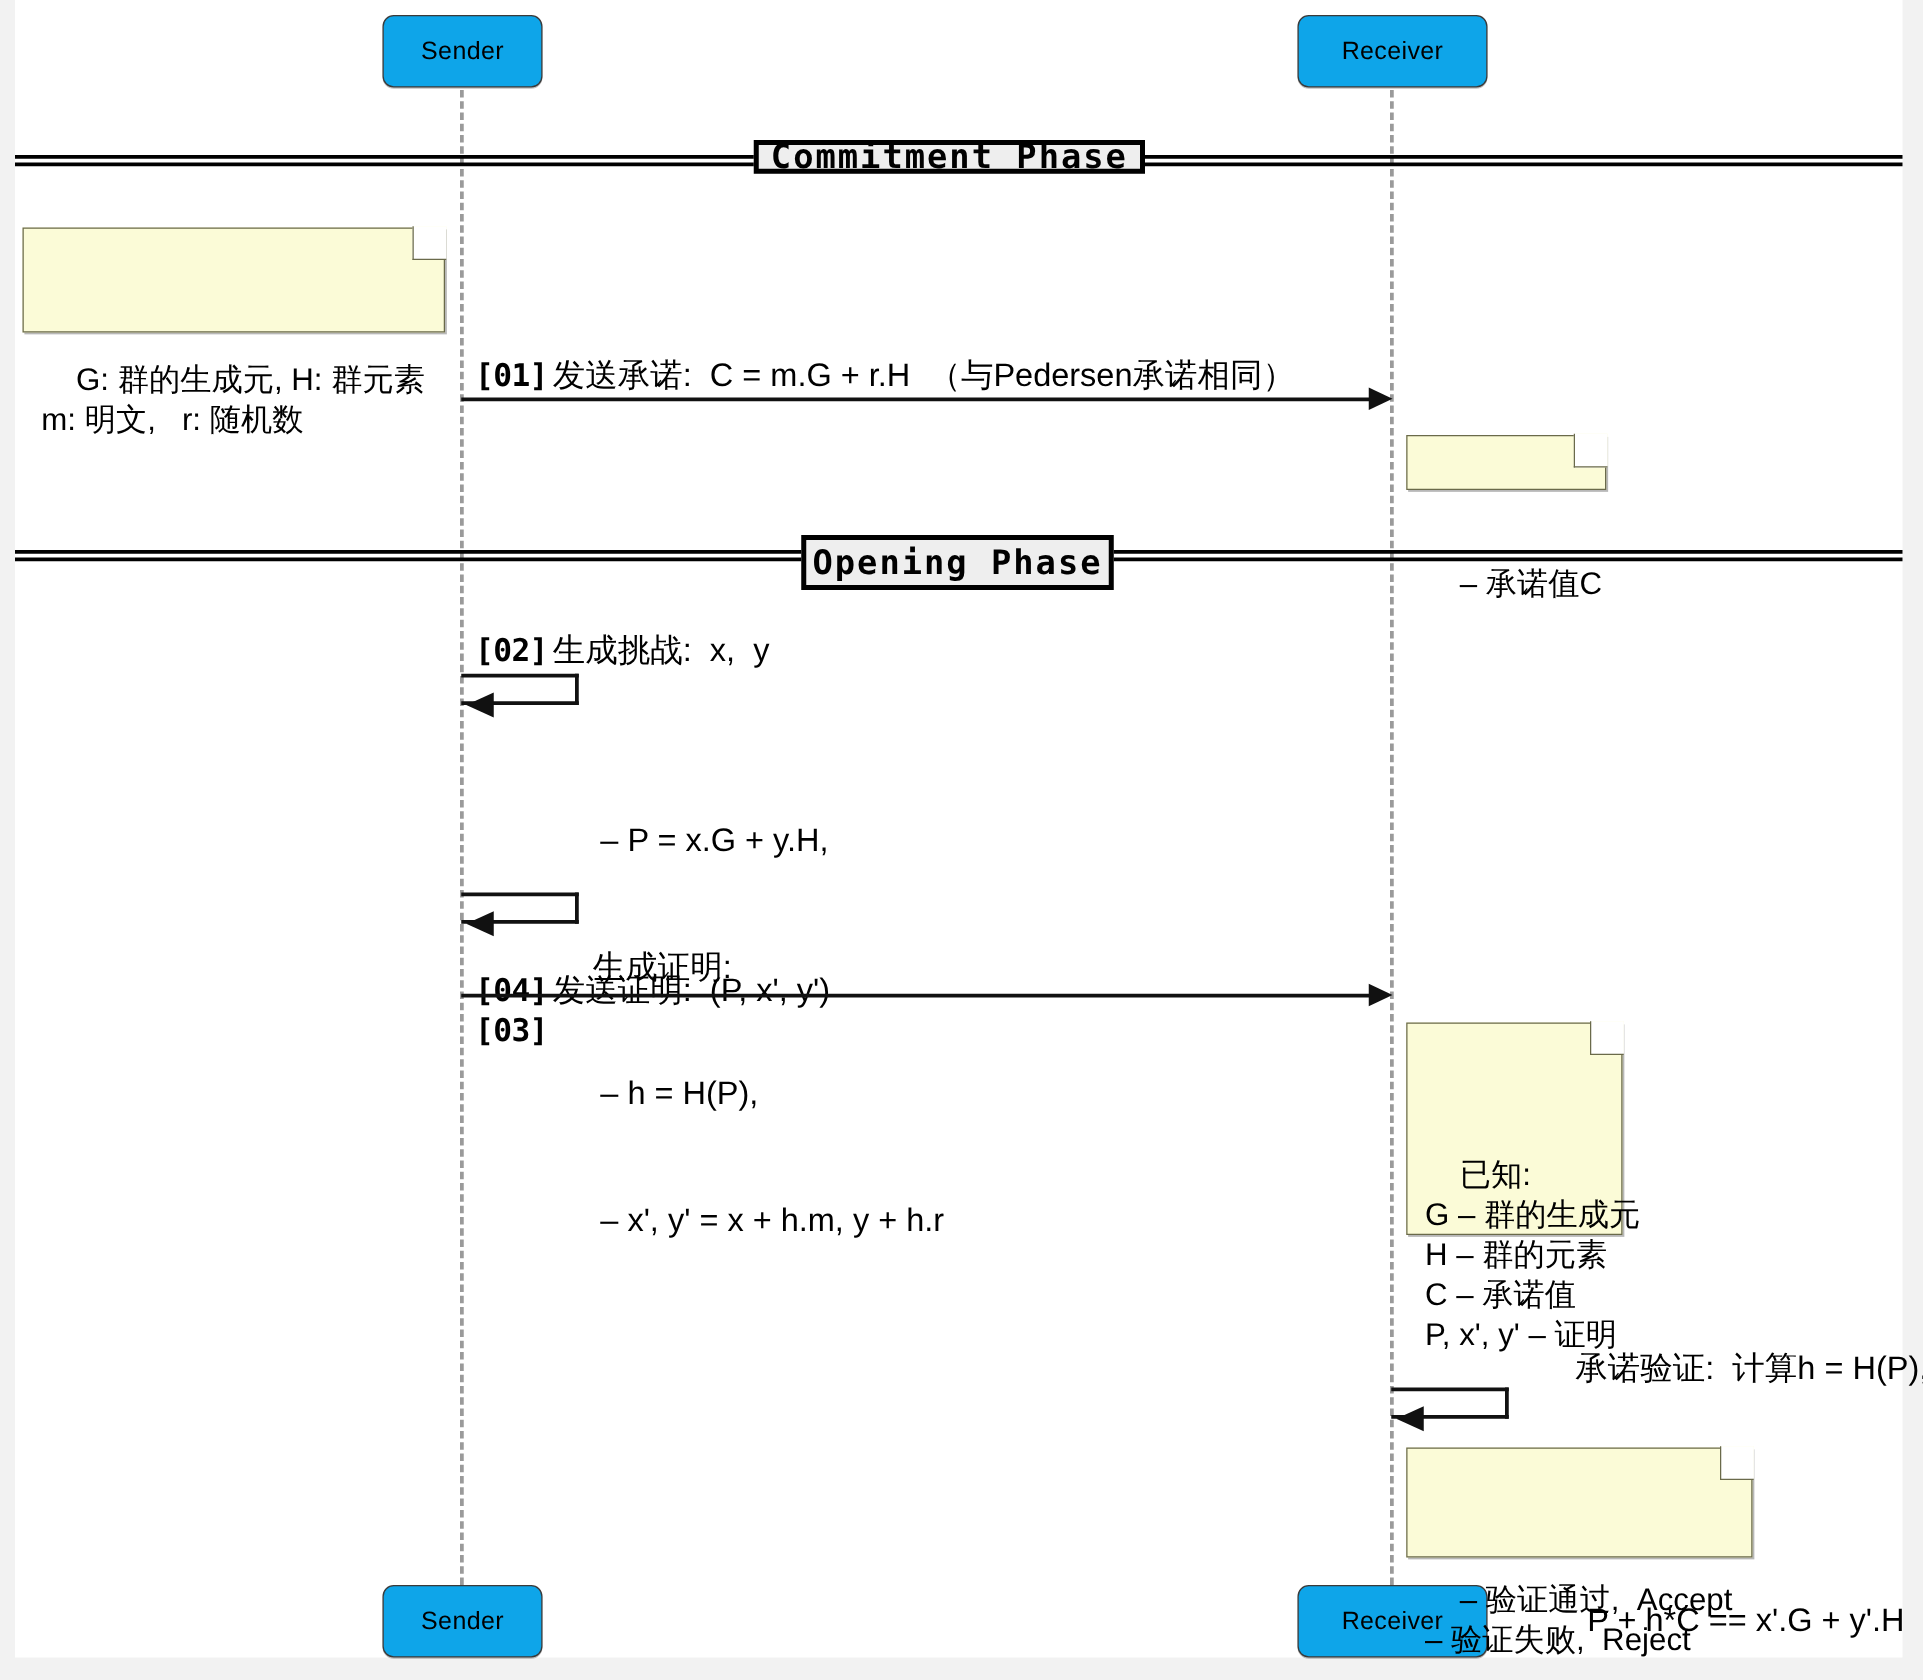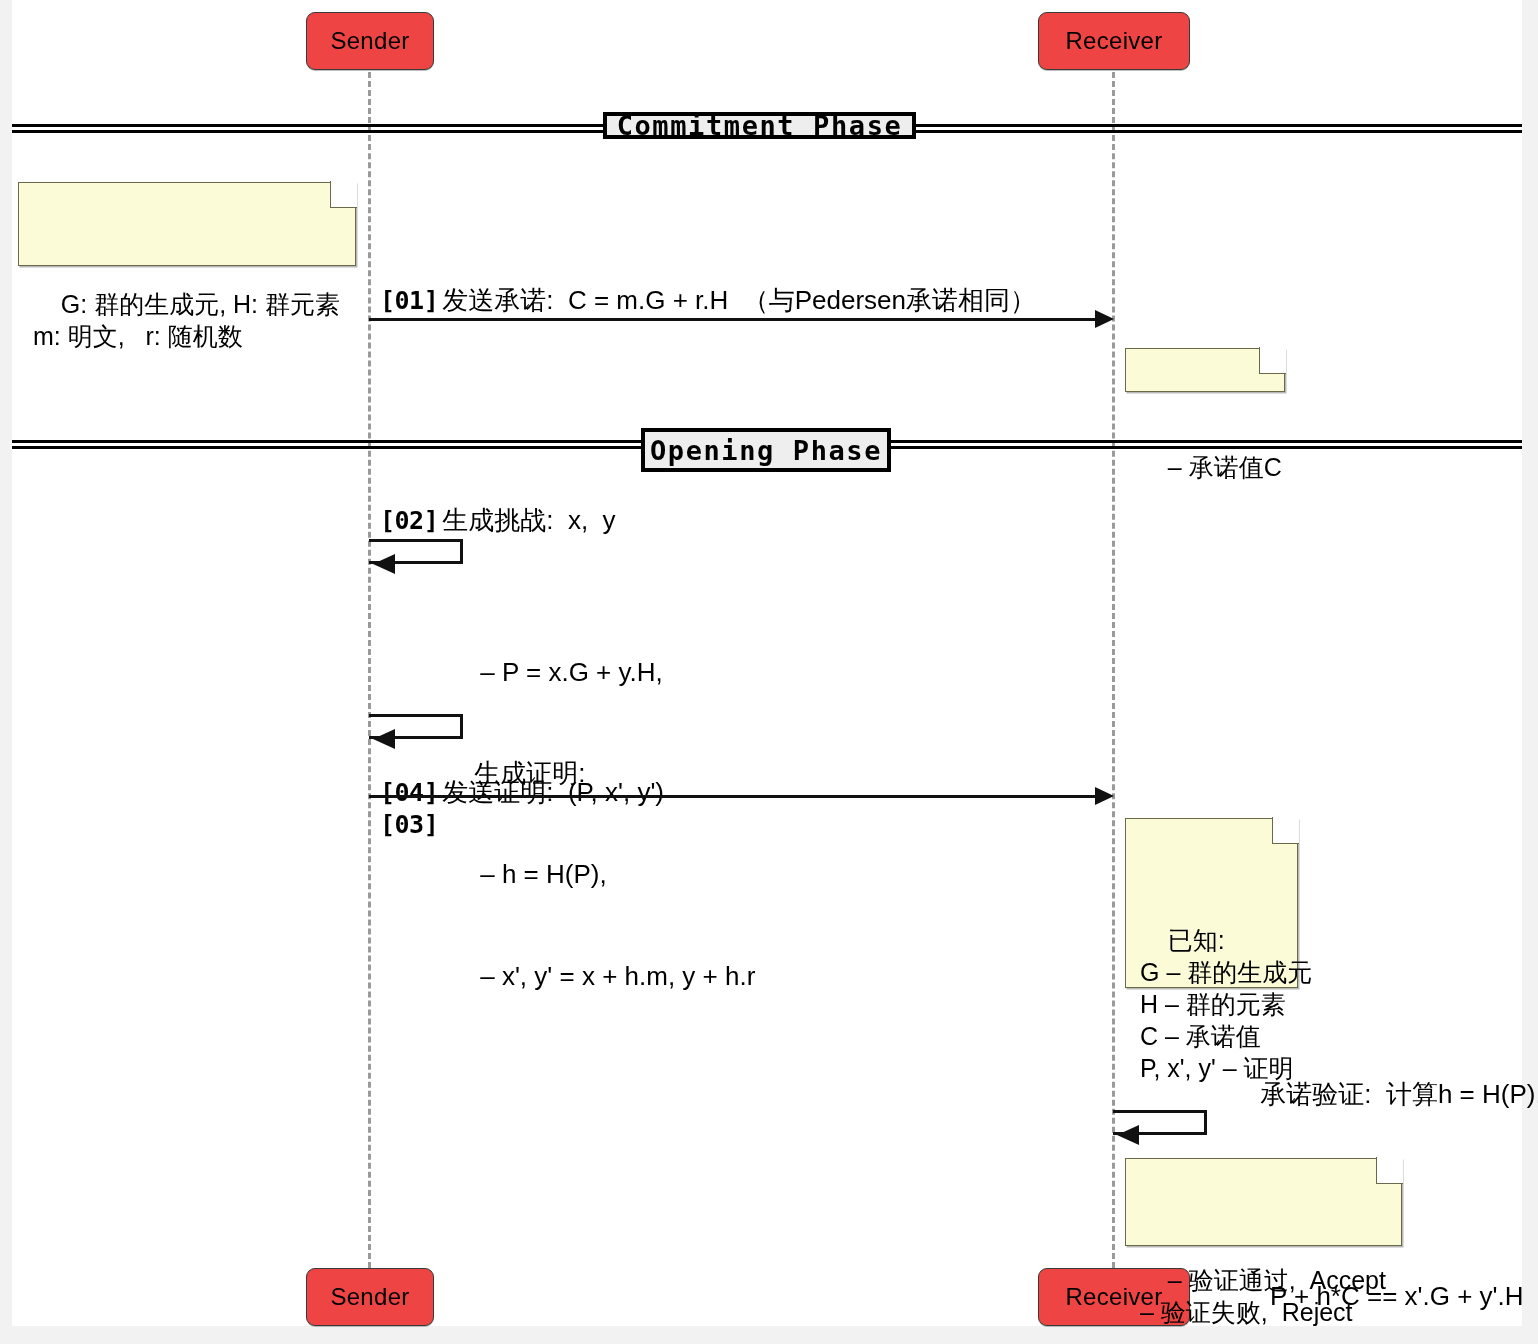--- a/index.html
+++ b/index.html
@@ -20,25 +20,25 @@
     top: 0px;
     width: 1510px;
     height: 1326px;
     background: #ffffff;
   }
 
   
   .participant {
     position: absolute;
     box-sizing: border-box;
-    background: #ef4444;
+    background: #0ea5e9;
     border: 1.5px solid #3a3a3a;
     border-radius: 9px;
     color: #000;
-    font-size: 24px;
+    font-size: 20px;
     line-height: 1;
     text-align: center;
     display: flex;
     align-items: center;
     justify-content: center;
     letter-spacing: 0.3px;
     box-shadow: 0 1px 0 rgba(0,0,0,0.25);
   }
 
   

